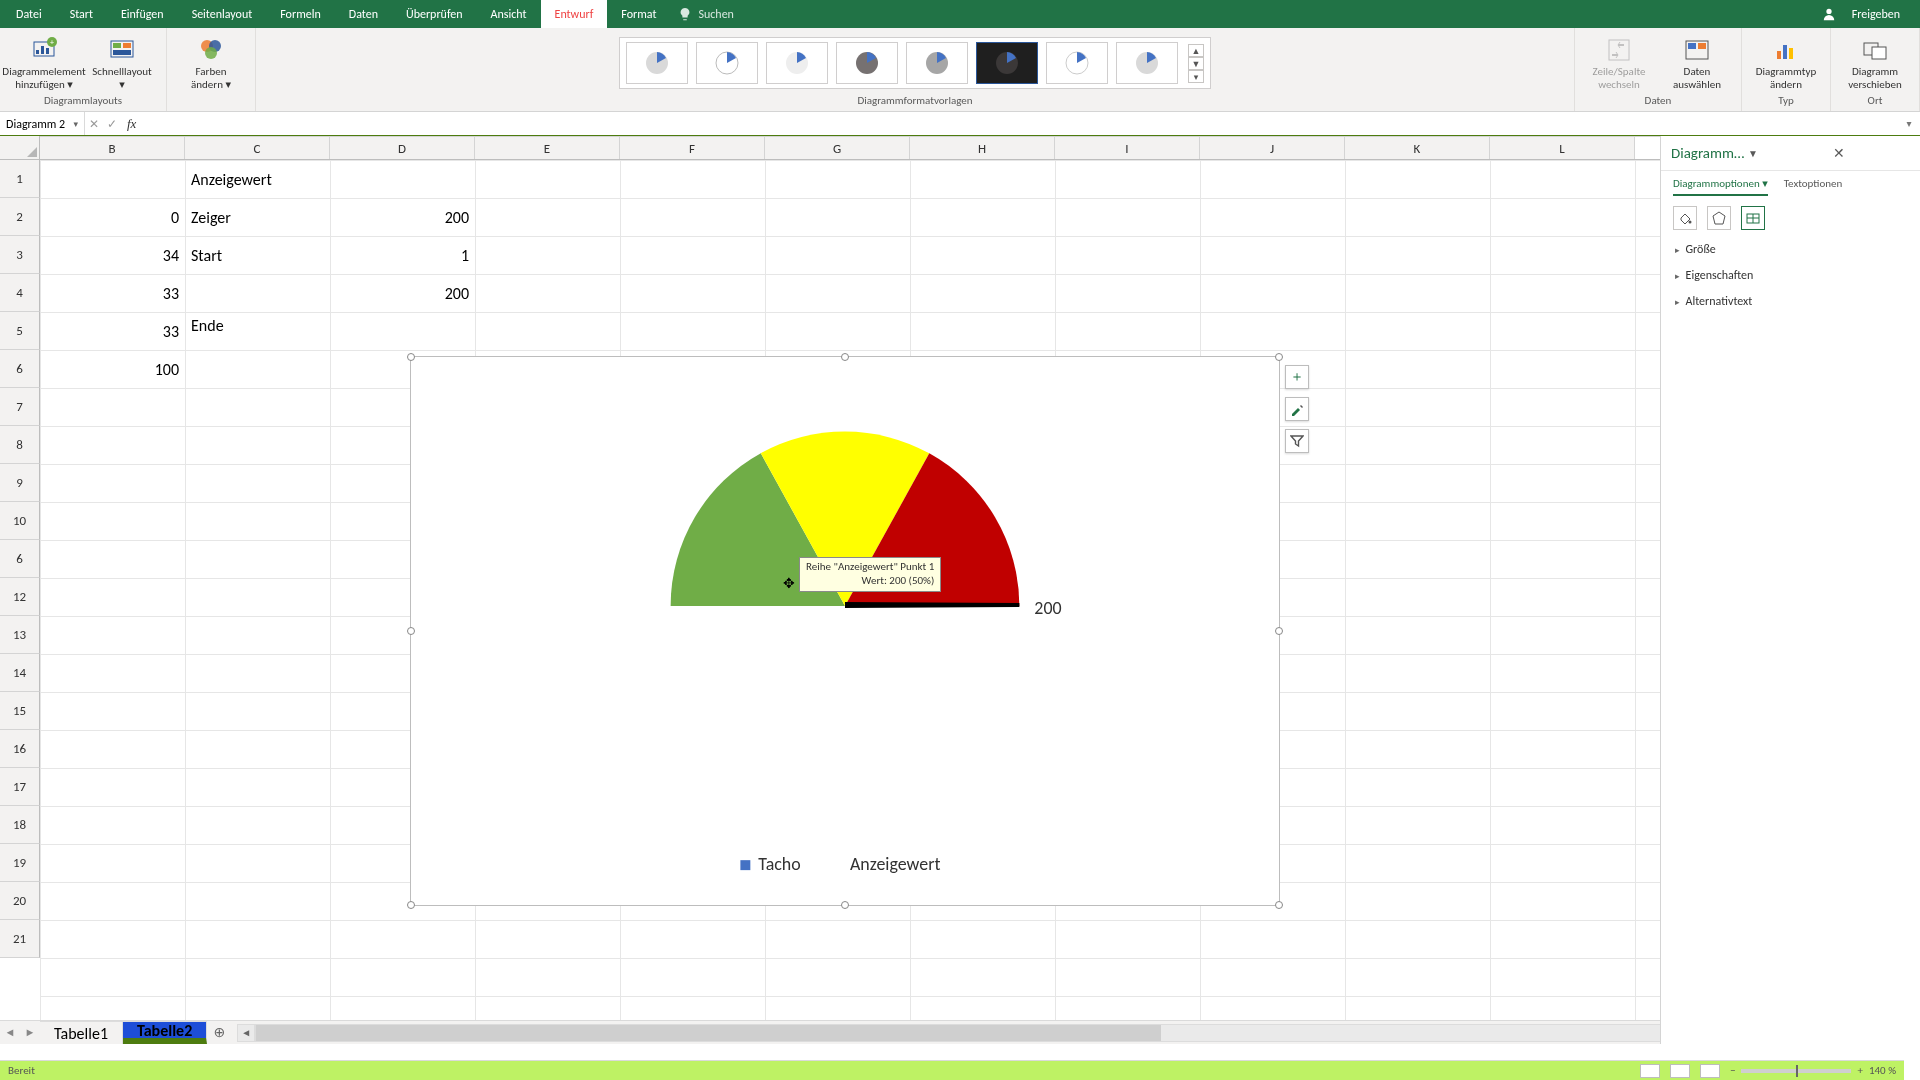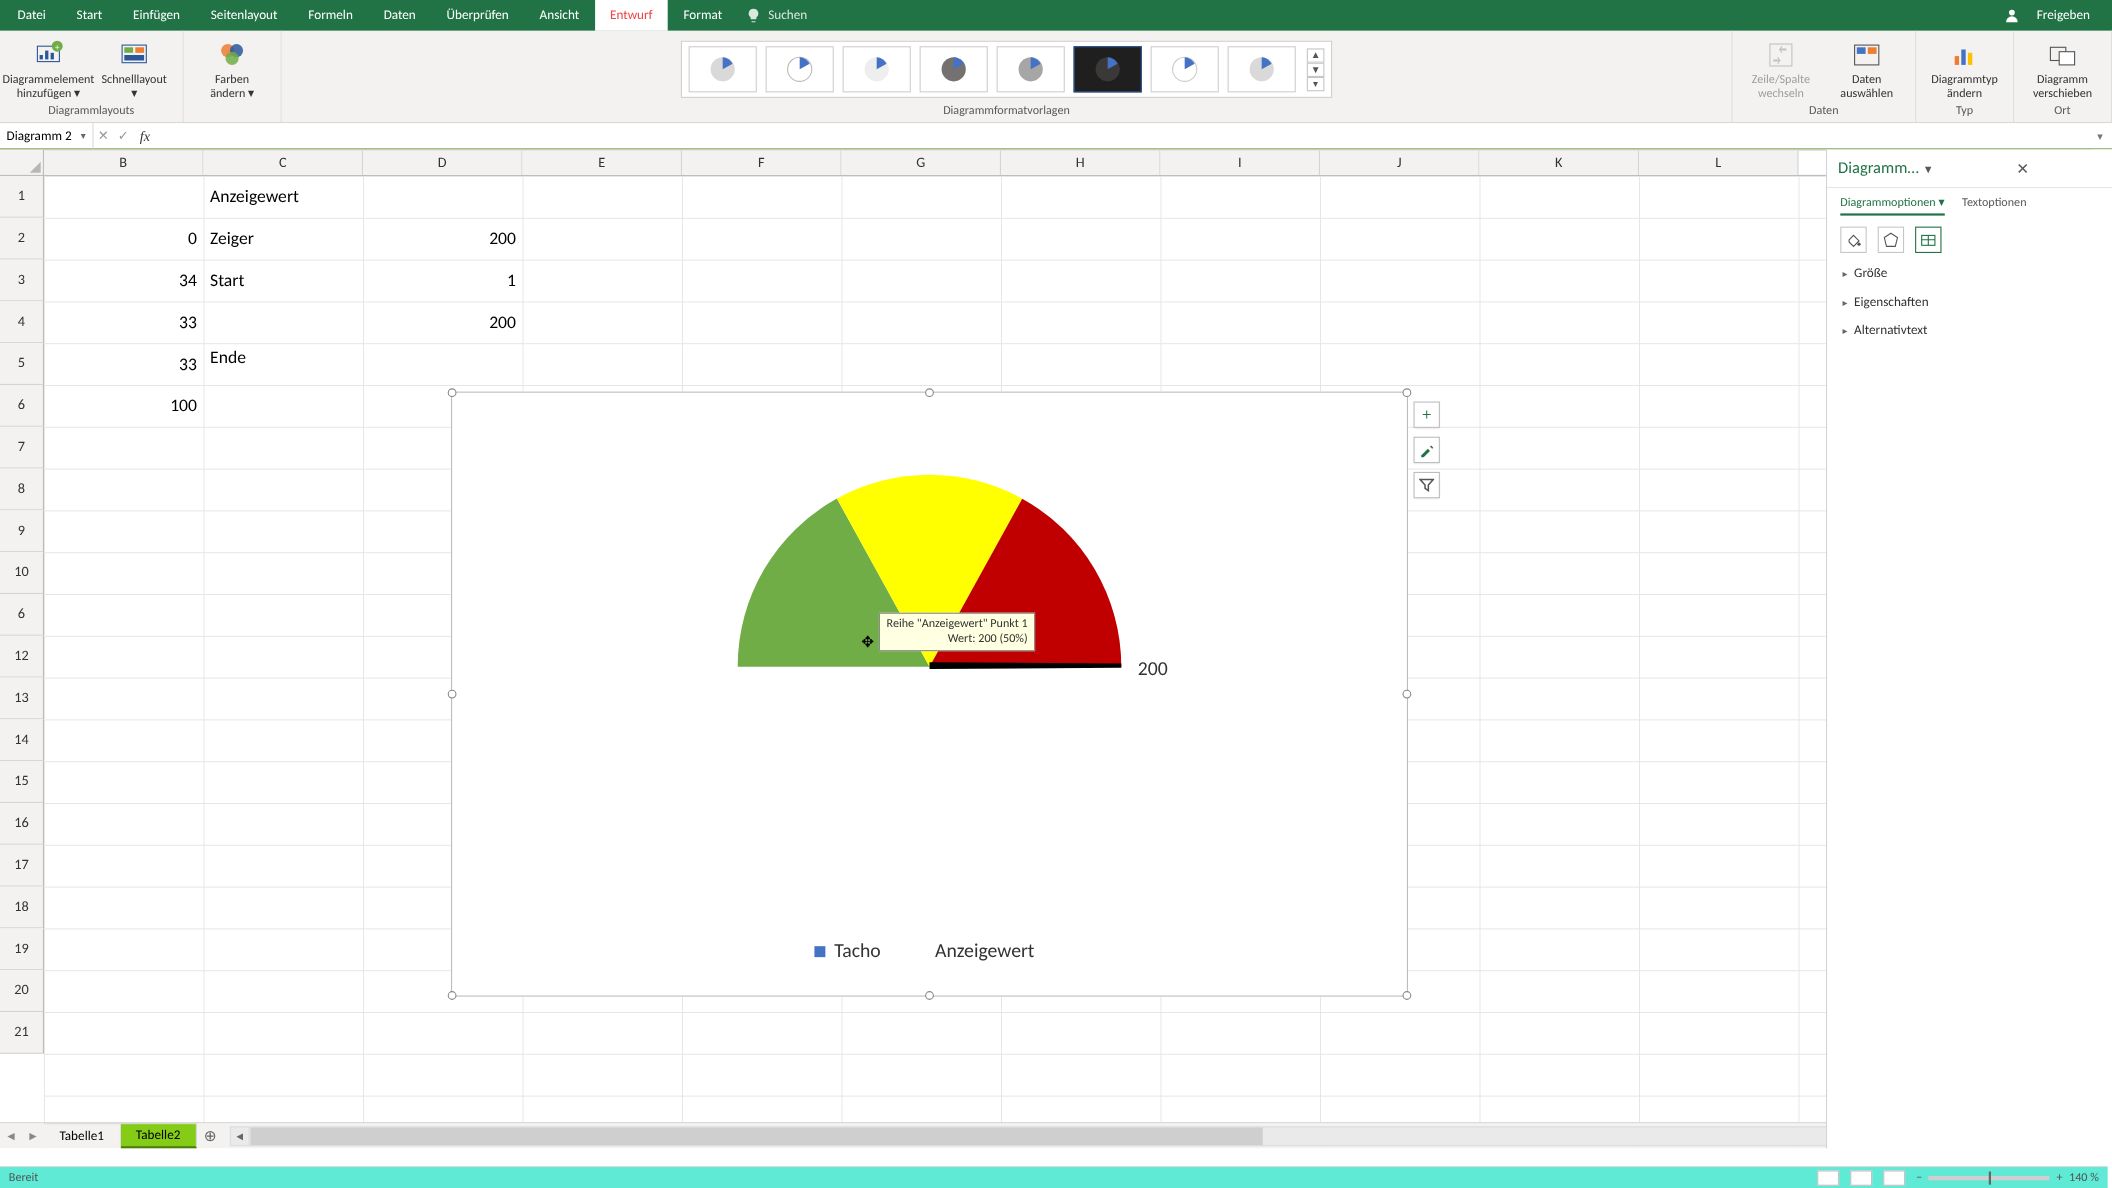--- a/index.html
+++ b/index.html
@@ -76,30 +76,30 @@
 .chartobj{position:absolute; border:1px solid #bdbdbd; background:#fff;}
 .chartobj .handle{position:absolute;width:8px;height:8px;background:#fff;border:1px solid #888;border-radius:50%;}
 .sidebtns{position:absolute; right:-30px; top:8px; display:flex; flex-direction:column; gap:8px;}
 .sidebtns div{width:24px;height:24px;background:#fff;border:1px solid #bdbdbd;display:flex;align-items:center;justify-content:center;color:#217346;font-size:14px;cursor:pointer;box-shadow:0 1px 2px rgba(0,0,0,.15);}
 .tooltip{position:absolute;background:#ffffe1;border:1px solid #8a8a8a;font-size:11px;padding:2px 6px;line-height:1.3;white-space:nowrap;color:#333;}
 .movecursor{position:absolute;font-size:14px;color:#000;}
 
 
 .sheettabs{display:flex;align-items:center;height:100%;}
 .sheettabs .nav{width:20px;display:flex;align-items:center;justify-content:center;color:#888;font-size:11px;cursor:pointer;}
-.sheettabs .stab{padding:0 14px;height:100%;display:flex;align-items:center;font-size:12px;border-right:1px solid #dcdcdc;cursor:pointer;border-top:1px solid #dcdcdc;}
-.sheettabs .stab.active{background:#84cc16;border-bottom:2px solid #4d7c0f;font-weight:400;}
+.sheettabs .stab{padding:0 14px;height:100%;display:flex;align-items:center;font-size:16px;border-right:1px solid #dcdcdc;cursor:pointer;border-top:1px solid #dcdcdc;}
+.sheettabs .stab.active{background:#1d4ed8;border-bottom:6px solid #4d7c0f;font-weight:700;}
 .sheettabs .add{width:24px;display:flex;align-items:center;justify-content:center;color:#666;cursor:pointer;font-size:14px;border:1px solid transparent;}
 .hscroll{flex:1;display:flex;align-items:center;margin-left:6px;}
 .hscroll .btn{width:18px;height:18px;border:1px solid #dcdcdc;background:#eaeaea;display:flex;align-items:center;justify-content:center;font-size:10px;color:#666;}
 .hscroll .track{flex:1;height:18px;background:#eaeaea;border:1px solid #dcdcdc;position:relative;margin:0 0;}
 .hscroll .thumb{position:absolute;left:0;top:0;bottom:0;width:55%;background:#cfcfcf;}
 
 
-.status{position:absolute;left:0;right:4px;bottom:0;height:20px;background:#5eead4;border-top:1px solid #dadada;display:flex;align-items:center;font-size:11px;color:#555;padding:0 8px;}
+.status{position:absolute;left:0;right:16px;bottom:0;height:20px;background:#bef264;border-top:1px solid #dadada;display:flex;align-items:center;font-size:11px;color:#555;padding:0 8px;}
 .status .right{margin-left:auto;display:flex;align-items:center;gap:10px;}
 .viewbtn{width:20px;height:14px;border:1px solid #bdbdbd;background:#fff;}
 .zoom{display:flex;align-items:center;gap:6px;}
 .zoom .bar{width:110px;height:4px;background:#cfcfcf;position:relative;}
 .zoom .bar::after{content:"";position:absolute;left:50%;top:-4px;width:2px;height:12px;background:#666;}
 </style>
 </head>
 <body>
 
 <div class="titlebar">

